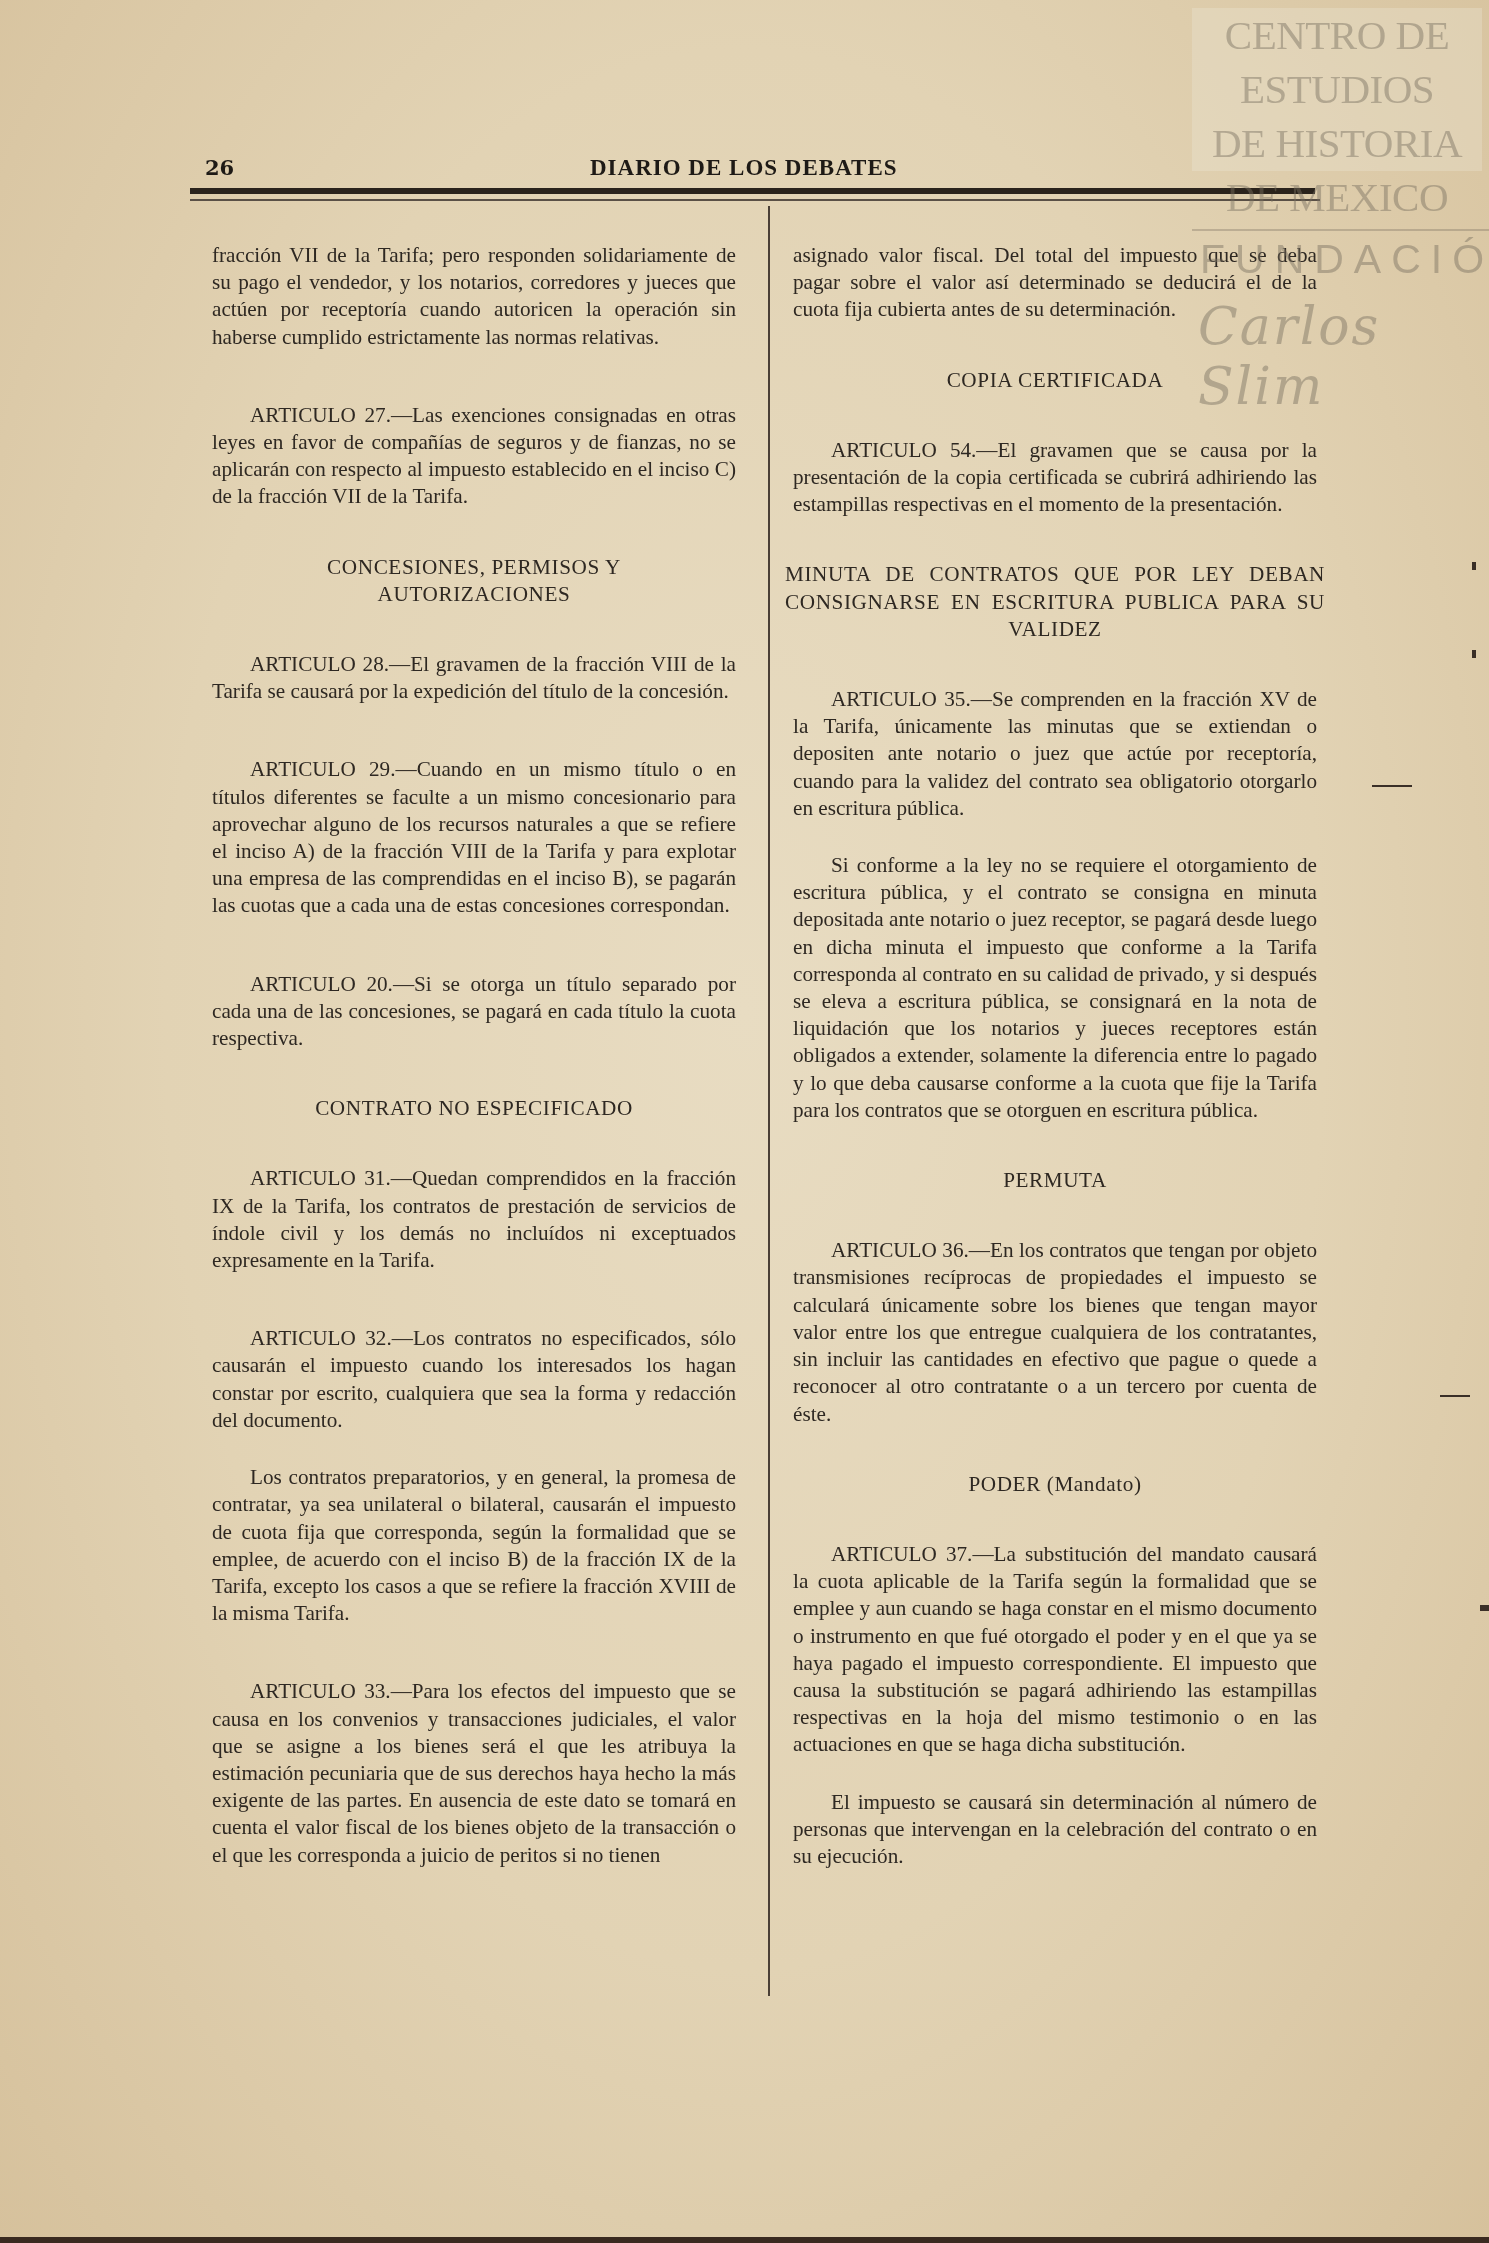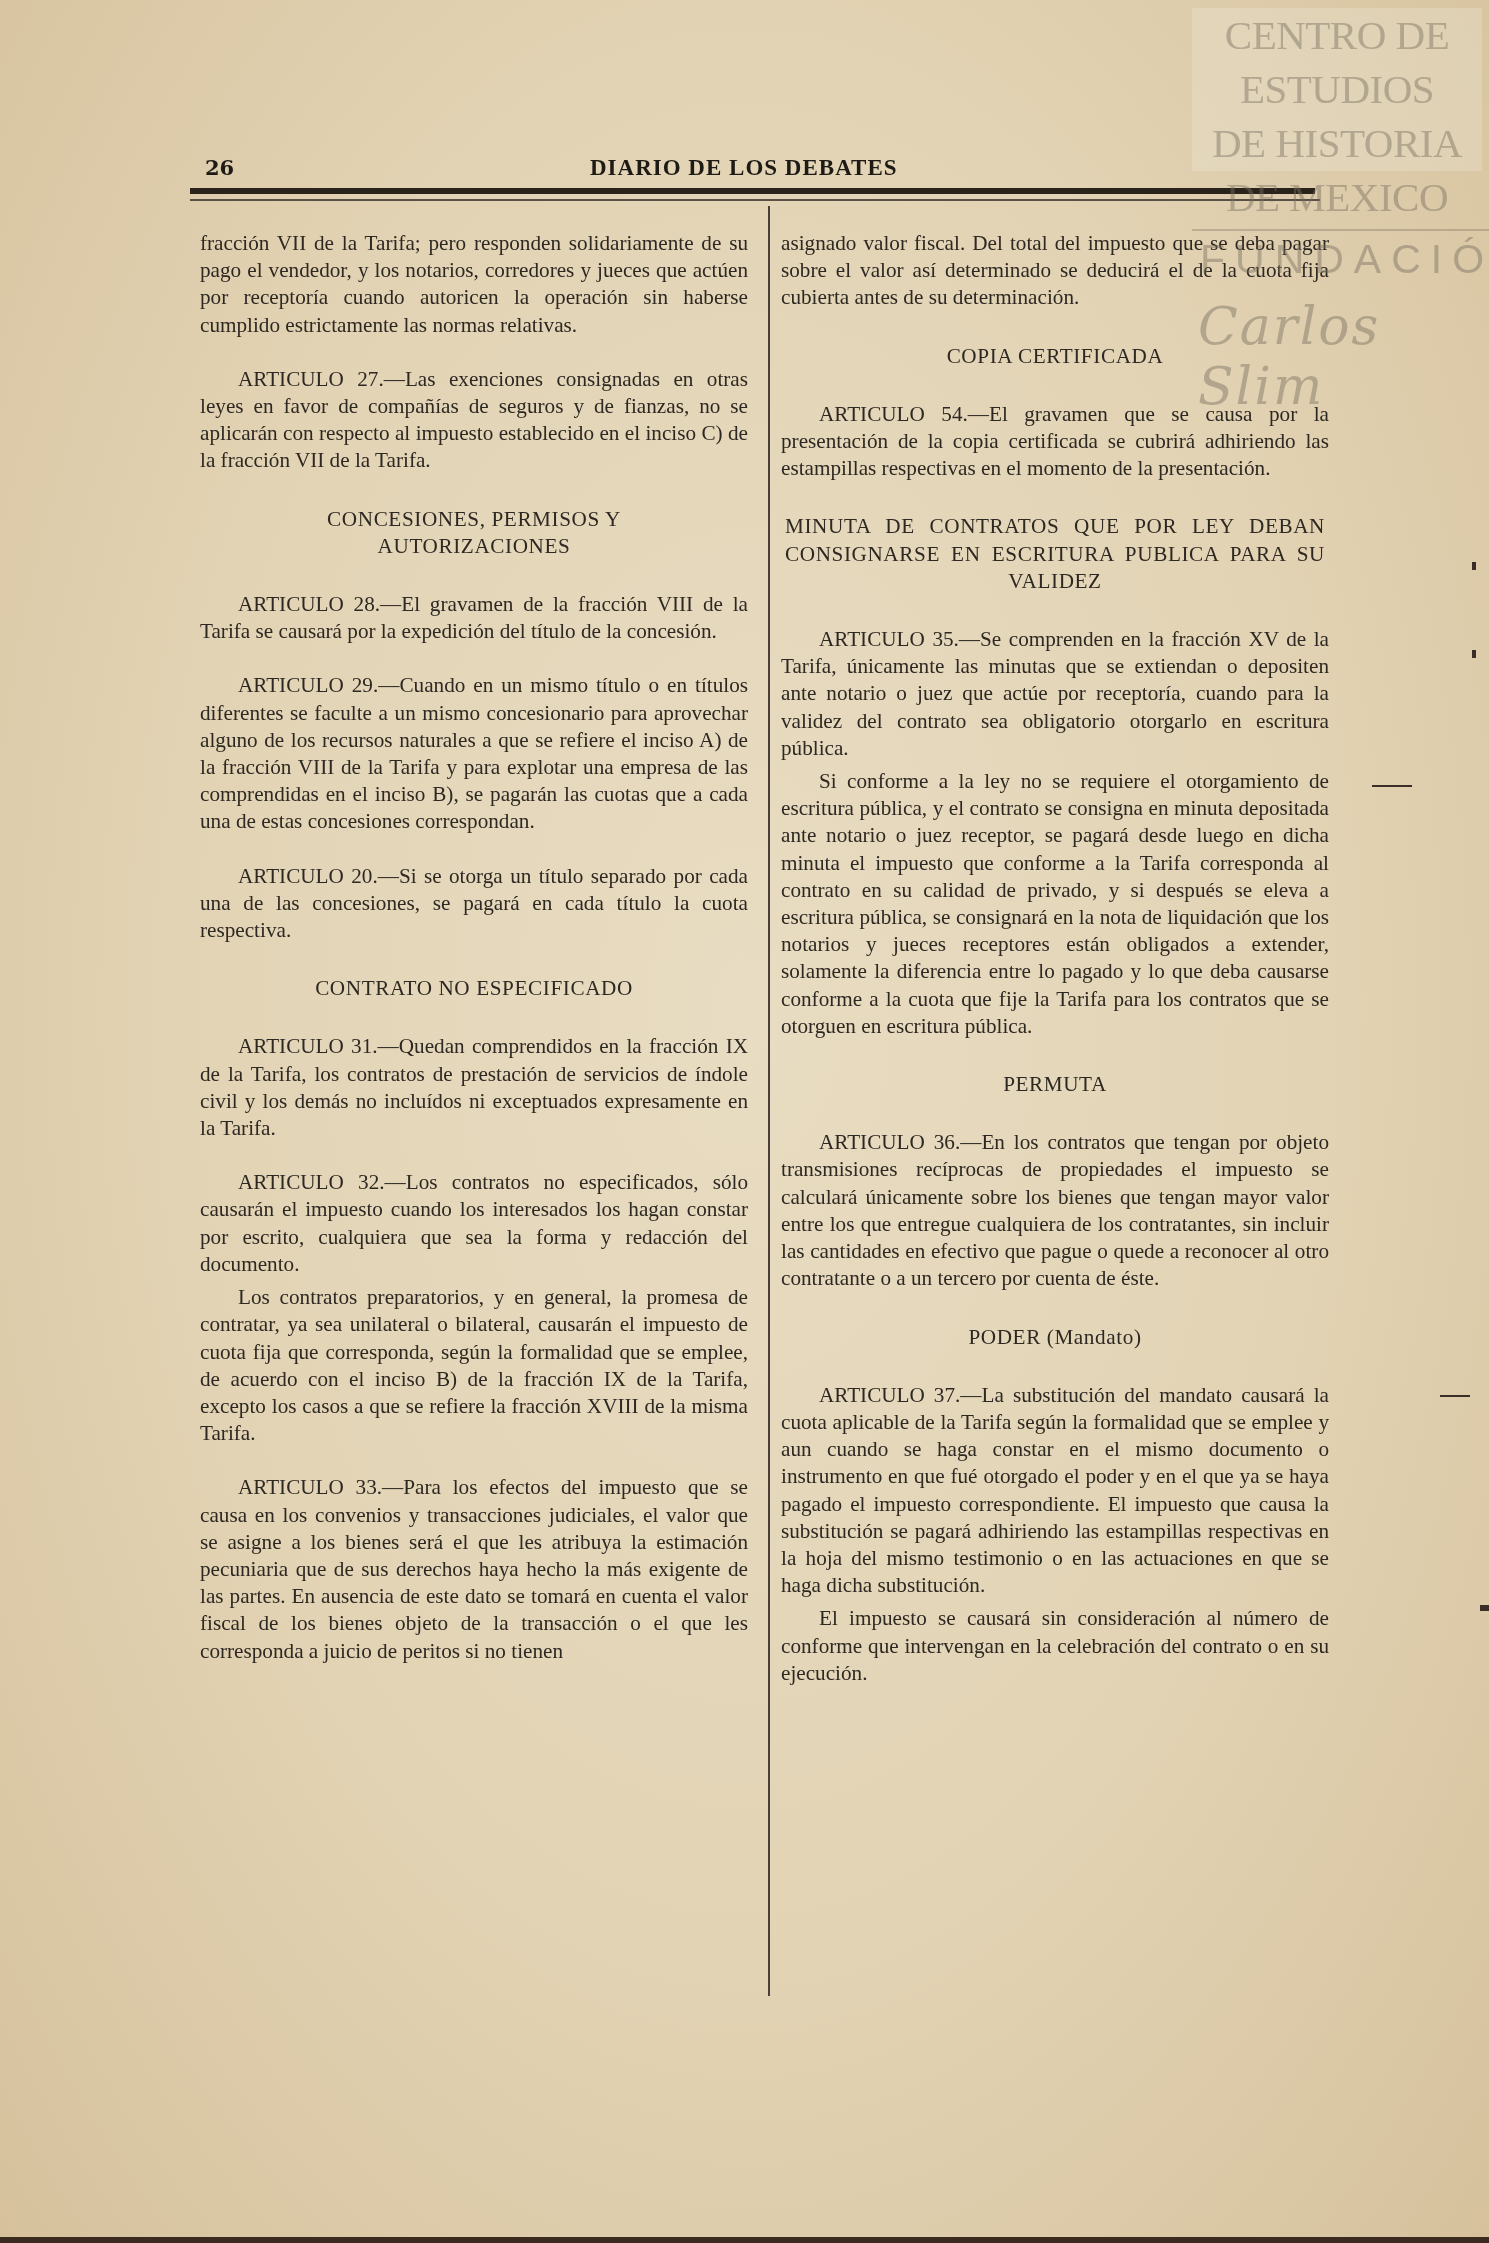--- a/index.html
+++ b/index.html
@@ -77,21 +77,21 @@
       font-family: "Liberation Serif", serif;
       font-size: 21.2px;
       line-height: 27.2px;
       color: #2e2822;
       text-align: justify;
       hyphens: manual;
     }
     .col-left { left: 200px; }
     .col-right { left: 781px; }
     .para {
-      margin: 0;
+      margin: 12px;
       text-indent: 38px;
     }
     .para.no-indent { text-indent: 0; }
     .gap { height: 27px; }
     .gap-sm { height: 6px; }
     .section-heading {
       text-align: center;
       font-family: "Liberation Serif", serif;
       font-size: 21.2px;
       line-height: 27.2px;
@@ -198,21 +198,21 @@
     <p class="para">Si conforme a la ley no se requiere el otorgamiento de escritura pública, y el contrato se consigna en minuta depositada ante notario o juez receptor, se pagará desde luego en dicha minuta el impuesto que conforme a la Tarifa corresponda al contrato en su calidad de privado, y si después se eleva a escritura pública, se consignará en la nota de liquidación que los notarios y jueces receptores están obligados a extender, solamente la diferencia entre lo pagado y lo que deba causarse conforme a la cuota que fije la Tarifa para los contratos que se otorguen en escritura pública.</p>
     <div class="gap"></div>
     <p class="section-heading">PERMUTA</p>
     <div class="gap"></div>
     <p class="para">ARTICULO 36.—En los contratos que tengan por objeto transmisiones recíprocas de propiedades el impuesto se calculará únicamente sobre los bienes que tengan mayor valor entre los que entregue cualquiera de los contratantes, sin incluir las cantidades en efectivo que pague o quede a reconocer al otro contratante o a un tercero por cuenta de éste.</p>
     <div class="gap"></div>
     <p class="section-heading">PODER (Mandato)</p>
     <div class="gap"></div>
     <p class="para">ARTICULO 37.—La substitución del mandato causará la cuota aplicable de la Tarifa según la formalidad que se emplee y aun cuando se haga constar en el mismo documento o instrumento en que fué otorgado el poder y en el que ya se haya pagado el impuesto correspondiente. El impuesto que causa la substitución se pagará adhiriendo las estampillas respectivas en la hoja del mismo testimonio o en las actuaciones en que se haga dicha substitución.</p>
     <div class="gap-sm"></div>
-    <p class="para">El impuesto se causará sin consideración al número de conforme que intervengan en la celebración del contrato o en su ejecución.</p>
+    <p class="para">El impuesto se causará sin determinación al número de personas que intervengan en la celebración del contrato o en su ejecución.</p>
   </div>
 
   <div class="watermark">
     <div>CENTRO DE</div>
     <div>ESTUDIOS</div>
     <div>DE HISTORIA</div>
     <div>DE MEXICO</div>
   </div>
   <div class="watermark-line-rule"></div>
   <div class="watermark-fundacion">FUNDACIÓN</div>

